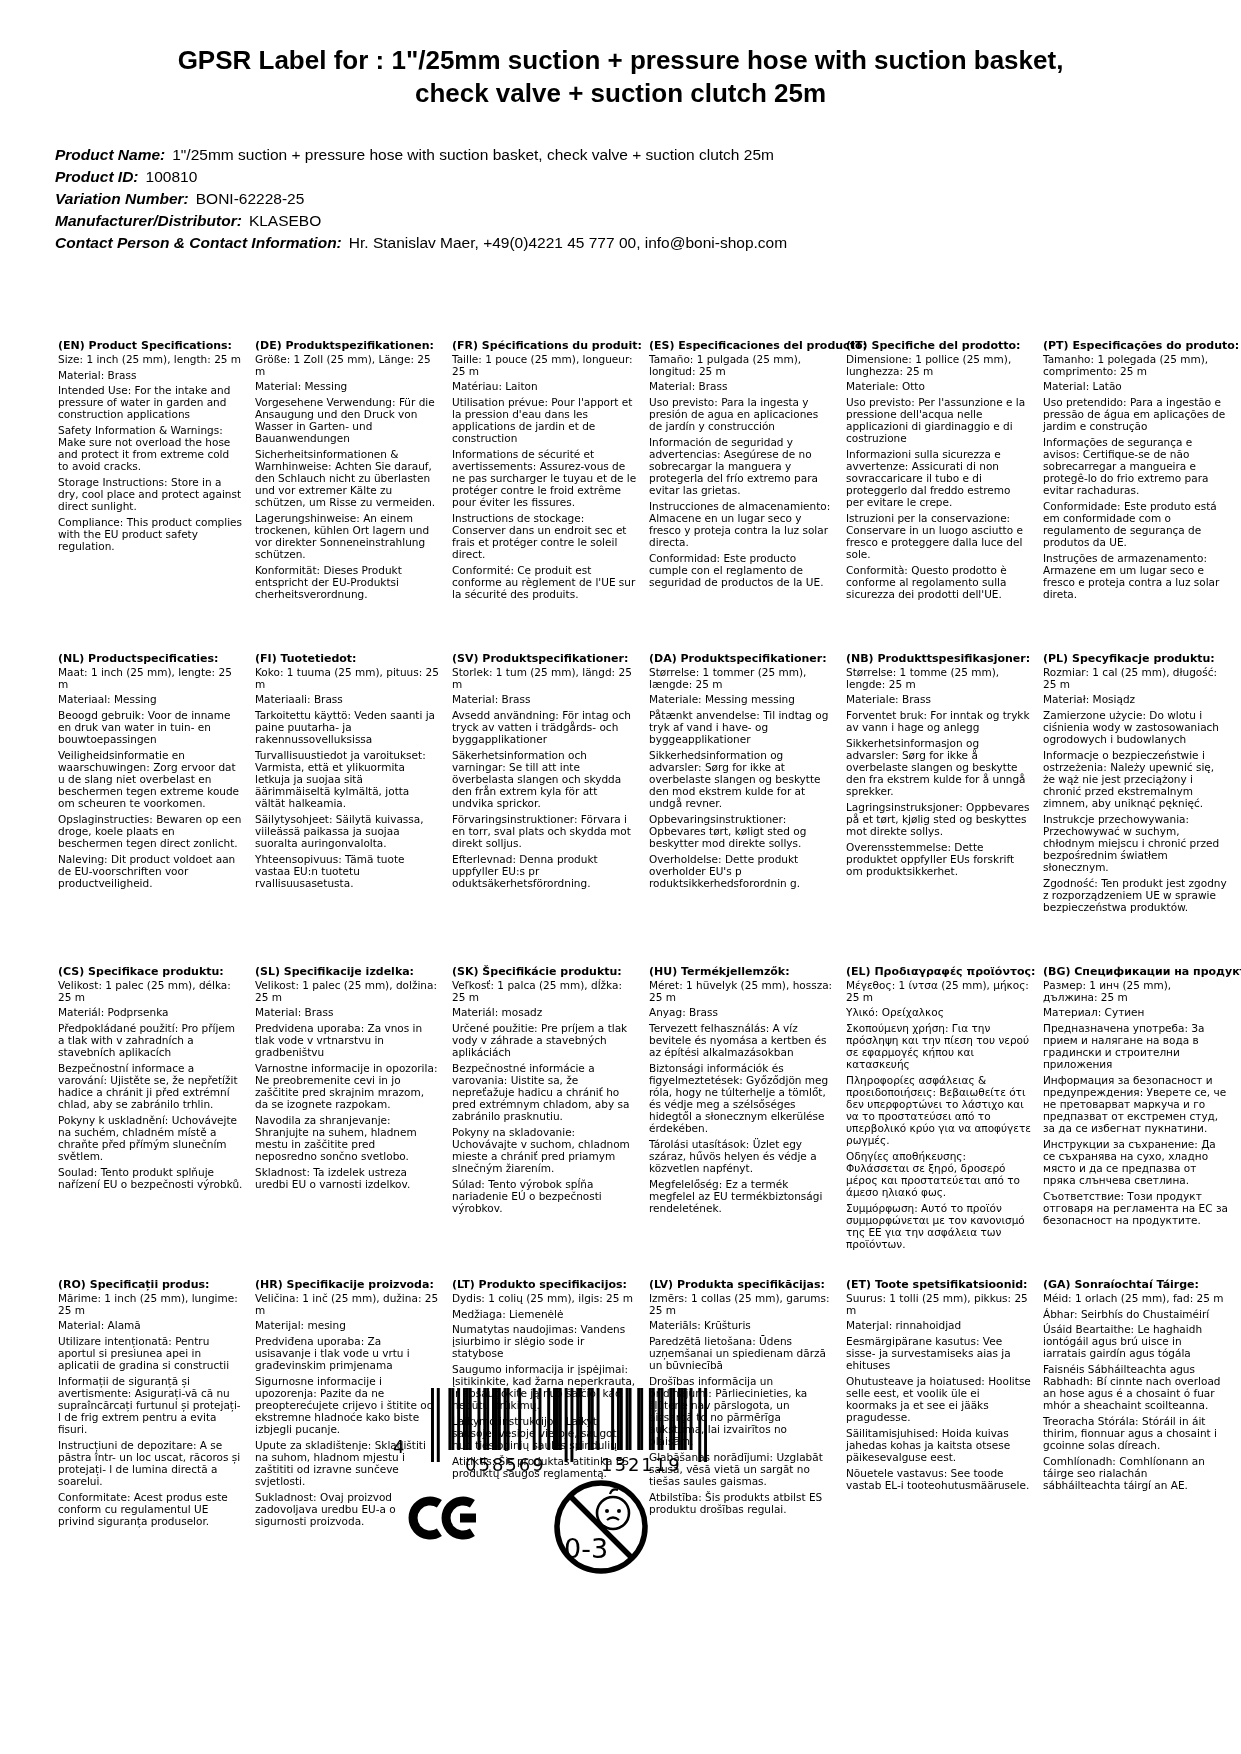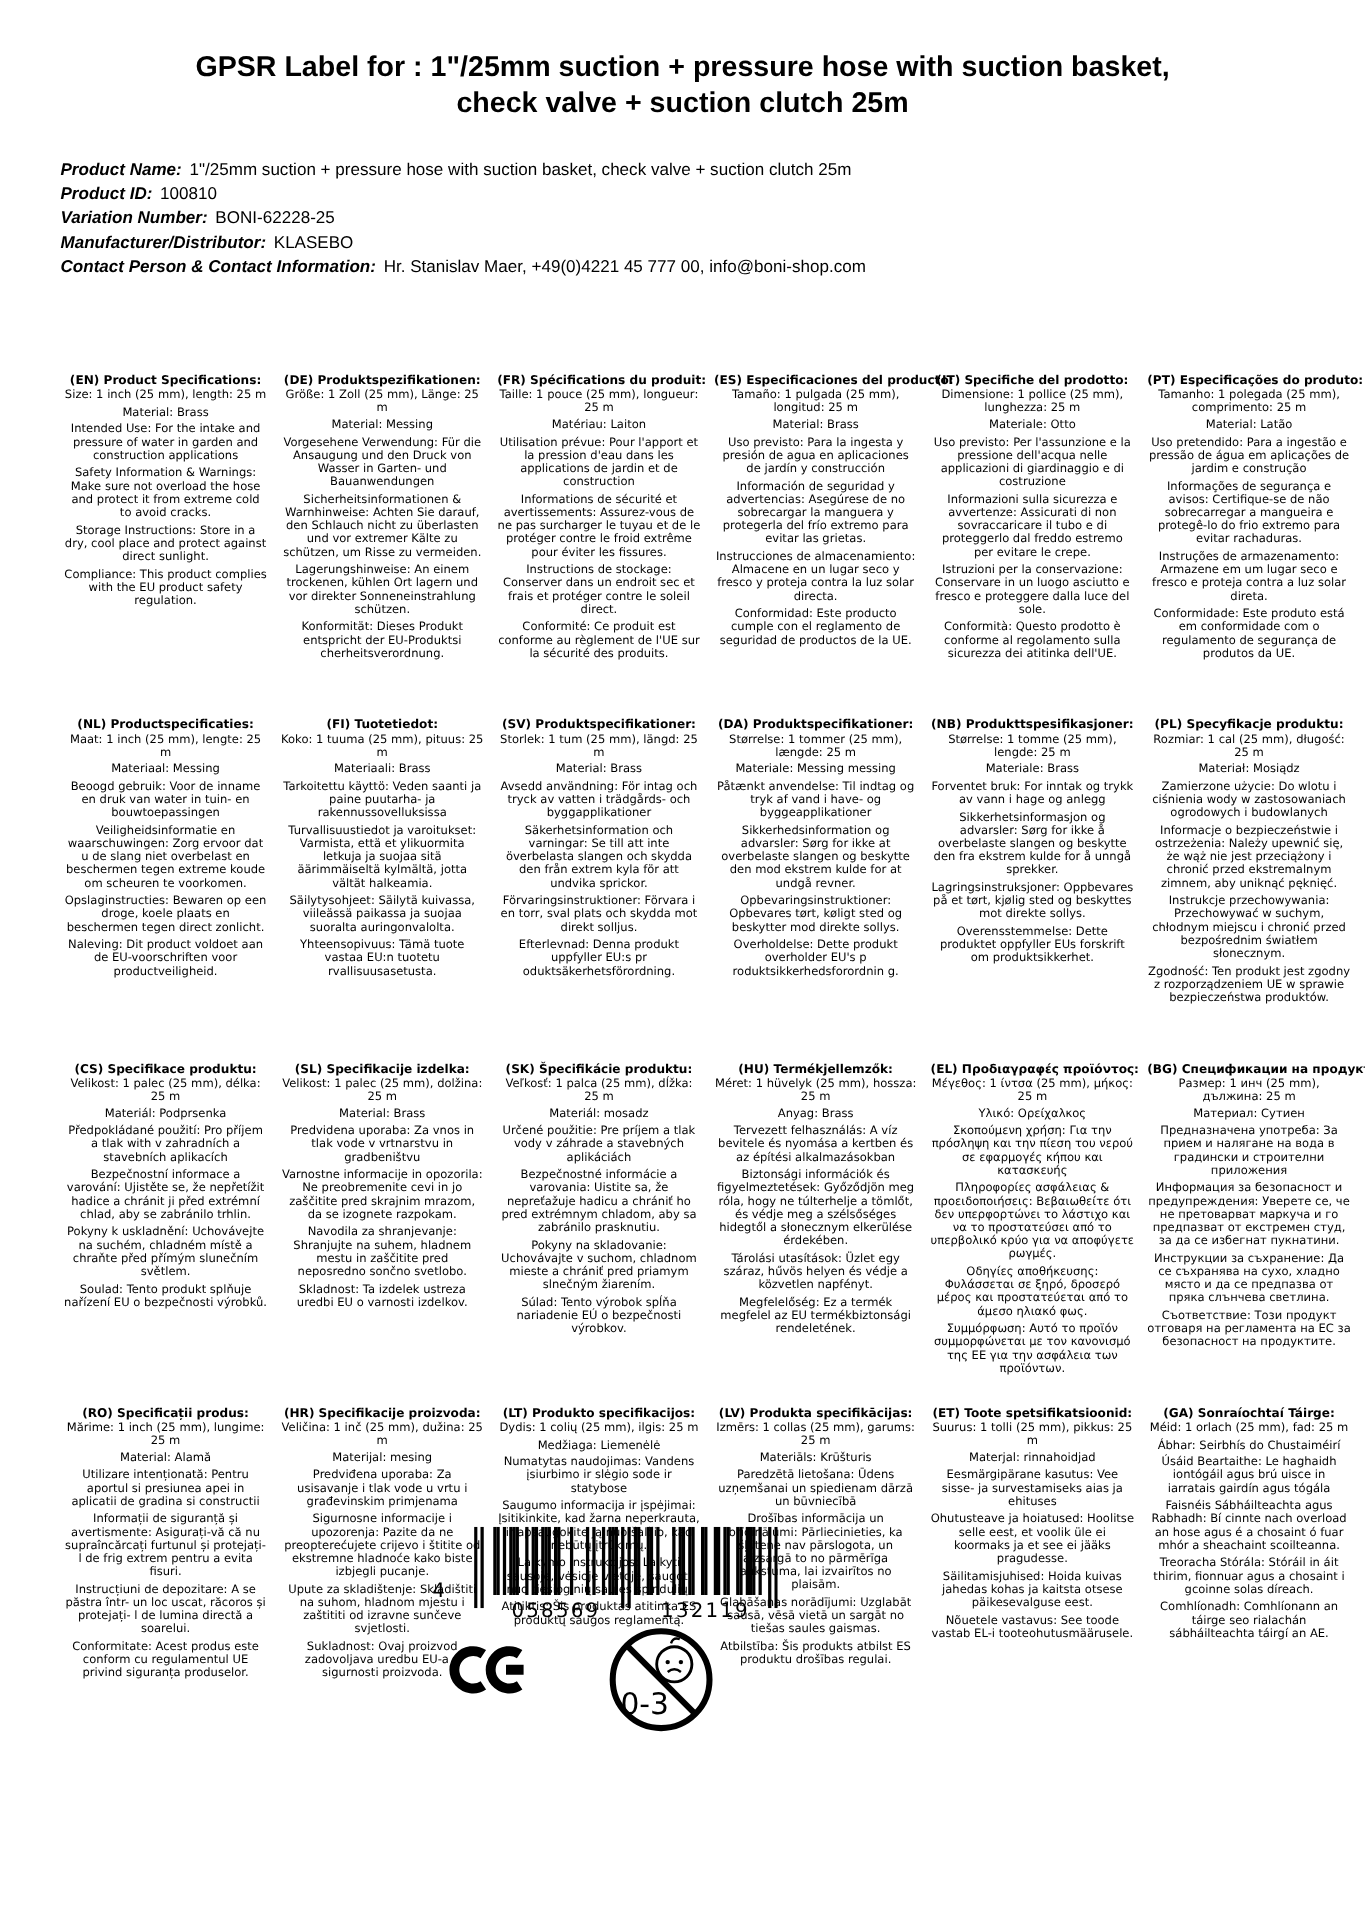--- a/index.html
+++ b/index.html
@@ -17,21 +17,21 @@
     position:absolute; left:55px; top:144px; font-size:15.5px; line-height:22px;
     font-family:"Liberation Sans", sans-serif;
   }
   .info-row .lbl { font-weight:bold;font-style:italic; }
   .info-row .val { margin-left:7px; }
   .spec-grid {
     position:absolute; left:58px; top:340px;
     display:grid; grid-template-columns:repeat(6,185px); column-gap:12px;
     grid-auto-rows:313px;
   }
-  .spec-block { font-size:10.5px; line-height:1.14;text-align:center; }
+  .spec-block { font-size:10.5px; line-height:1.14; }
   .spec-block h3 {
     margin:0 0 1px 0; font-size:11px; font-weight:bold; white-space:nowrap;
   }
   .spec-block p { margin:0 0 4px 0; }
   .barcode-area { position:absolute; left:393px; top:1388px; width:330px; height:92px; }
   .barcode-bars { position:absolute; left:38px; top:0; }
   .bc-prefix { position:absolute; left:0px; top:48px; font-size:18px; }
   .bc-g1 { position:absolute; left:72px; top:66px; font-size:18px; letter-spacing:2px; }
   .bc-g2 { position:absolute; left:208px; top:66px; font-size:18px; letter-spacing:2px; }
   .ce-mark { position:absolute; left:406px; top:1492px; }
@@ -91,30 +91,30 @@
         <p>Instrucciones de almacenamiento: Almacene en un lugar seco y fresco y proteja contra la luz solar directa.</p>
         <p>Conformidad: Este producto cumple con el reglamento de seguridad de productos de la UE.</p>
       </div>
       <div class="spec-block">
         <h3>(IT) Specifiche del prodotto:</h3>
         <p>Dimensione: 1 pollice (25 mm), lunghezza: 25 m</p>
         <p>Materiale: Otto</p>
         <p>Uso previsto: Per l'assunzione e la pressione dell'acqua nelle applicazioni di giardinaggio e di costruzione</p>
         <p>Informazioni sulla sicurezza e avvertenze: Assicurati di non sovraccaricare il tubo e di proteggerlo dal freddo estremo per evitare le crepe.</p>
         <p>Istruzioni per la conservazione: Conservare in un luogo asciutto e fresco e proteggere dalla luce del sole.</p>
-        <p>Conformità: Questo prodotto è conforme al regolamento sulla sicurezza dei atitinka dell'UE.</p>
+        <p>Conformità: Questo prodotto è conforme al regolamento sulla sicurezza dei prodotti dell'UE.</p>
       </div>
       <div class="spec-block">
         <h3>(PT) Especificações do produto:</h3>
         <p>Tamanho: 1 polegada (25 mm), comprimento: 25 m</p>
         <p>Material: Latão</p>
         <p>Uso pretendido: Para a ingestão e pressão de água em aplicações de jardim e construção</p>
         <p>Informações de segurança e avisos: Certifique-se de não sobrecarregar a mangueira e protegê-lo do frio extremo para evitar rachaduras.</p>
+        <p>Conformidade: Este produto está em conformidade com o regulamento de segurança de produtos da UE.</p>
         <p>Instruções de armazenamento: Armazene em um lugar seco e fresco e proteja contra a luz solar direta.</p>
-        <p>Conformidade: Este produto está em conformidade com o regulamento de segurança de produtos da UE.</p>
       </div>
       <div class="spec-block">
         <h3>(NL) Productspecificaties:</h3>
         <p>Maat: 1 inch (25 mm), lengte: 25 m</p>
         <p>Materiaal: Messing</p>
         <p>Beoogd gebruik: Voor de inname en druk van water in tuin- en bouwtoepassingen</p>
         <p>Veiligheidsinformatie en waarschuwingen: Zorg ervoor dat u de slang niet overbelast en beschermen tegen extreme koude om scheuren te voorkomen.</p>
         <p>Opslaginstructies: Bewaren op een droge, koele plaats en beschermen tegen direct zonlicht.</p>
         <p>Naleving: Dit product voldoet aan de EU-voorschriften voor productveiligheid.</p>
       </div>

